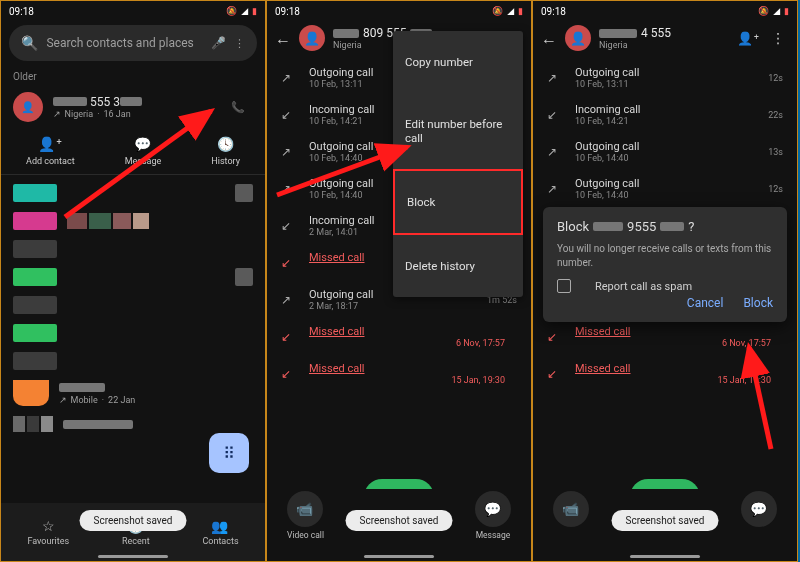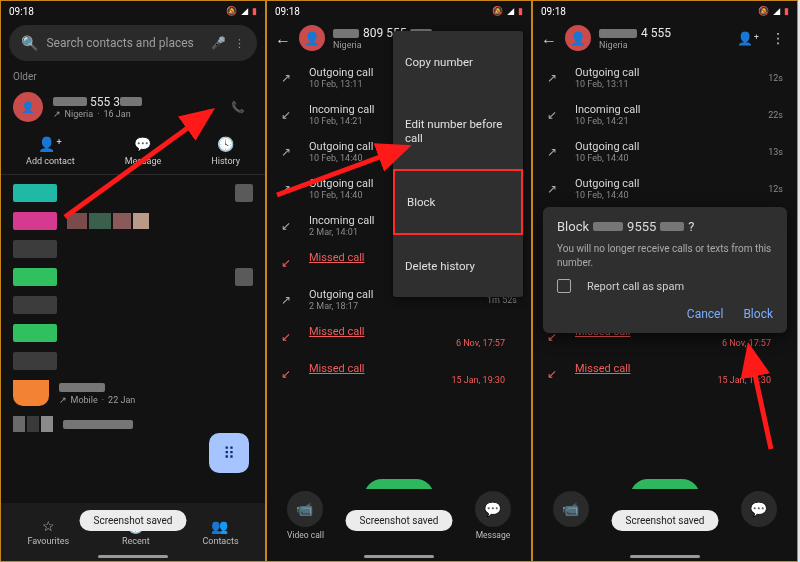--- a/index.html
+++ b/index.html
@@ -1,17 +1,17 @@
 <!DOCTYPE html>
 <html><head>
 <meta charset="utf-8">
 <style>
   * { box-sizing: border-box; margin:0; padding:0; }
   body { background:#fff; font-family: Roboto, Arial, sans-serif; font-size:11px; color:#e0e0e0; }
-  .wrap { width:800px; height:562px; display:flex; position:relative; background:#e5e5e5;}
+  .wrap { width:800px; height:562px; display:flex; position:relative; background:#0369a1;}
   .panel { width:266px; height:562px; background:#121212; position:relative; overflow:hidden; border:1px solid #c7861a; }
   .status { height:20px; display:flex; align-items:center; padding:0 8px; font-size:10px; color:#fff; justify-content:space-between;}
   .status .right { display:flex; gap:4px; align-items:center;}
   .status .icon { font-size:9px; }
   .icon { display:inline-flex; align-items:center; justify-content:center; }
 
   
   .searchbar { margin:4px 8px; height:36px; background:#2a2a2a; border-radius:20px; display:flex; align-items:center; padding:0 12px; gap:8px; color:#9e9e9e;}
   .searchbar .mag { font-size:14px;}
   .searchbar .txt { flex:1; font-size:12px;}
@@ -79,21 +79,21 @@
 
   
   .ctx-menu { position:absolute; top:30px; right:8px; width:130px; background:#2f2f2f; border-radius:3px; z-index:30; font-size:11.5px; color:#e0e0e0; box-shadow:0 2px 8px rgba(0,0,0,0.5);}
   .ctx-item { padding:24px 12px;}
   .ctx-highlight { border:2px solid #ff2a2a;}
 
   
   .dialog { position:absolute; top:206px; left:10px; right:10px; background:#2f2f2f; border-radius:6px; padding:12px 14px; z-index:30; box-shadow:0 4px 16px rgba(0,0,0,0.6); color:#dcdcdc;}
   .dlg-title { font-size:13px; display:flex; align-items:center; gap:4px; margin-bottom:8px;}
   .dlg-body { font-size:10px; color:#aaa; margin-bottom:10px; line-height:1.35;}
-  .dlg-check { display:flex; align-items:center; gap:16px; font-size:11px; color:#d0d0d0; margin-bottom:14px;}
+  .dlg-check { display:flex; align-items:center; gap:24px; font-size:11px; color:#d0d0d0; margin-bottom:3px;}
   .dlg-check .box { width:14px; height:14px; border:1.5px solid #aaa; border-radius:2px;}
   .dlg-btns { display:flex; justify-content:flex-end; gap:20px; font-size:12px; color:#7badff;}
 
   
   .arrow { position:absolute; z-index:100; pointer-events:none; }
 
   .chip-mask { background:#767676; height:9px; border-radius:2px; display:inline-block;}
 
 </style>
 </head>

